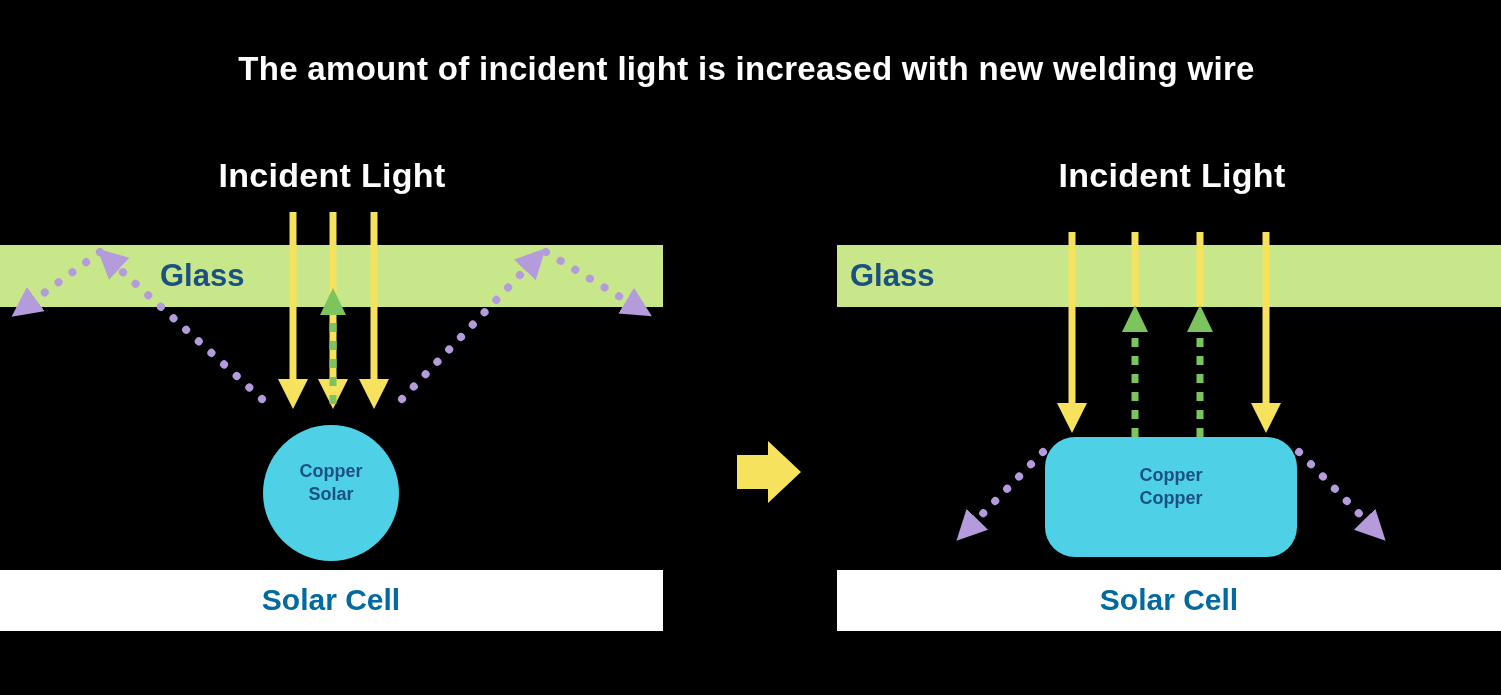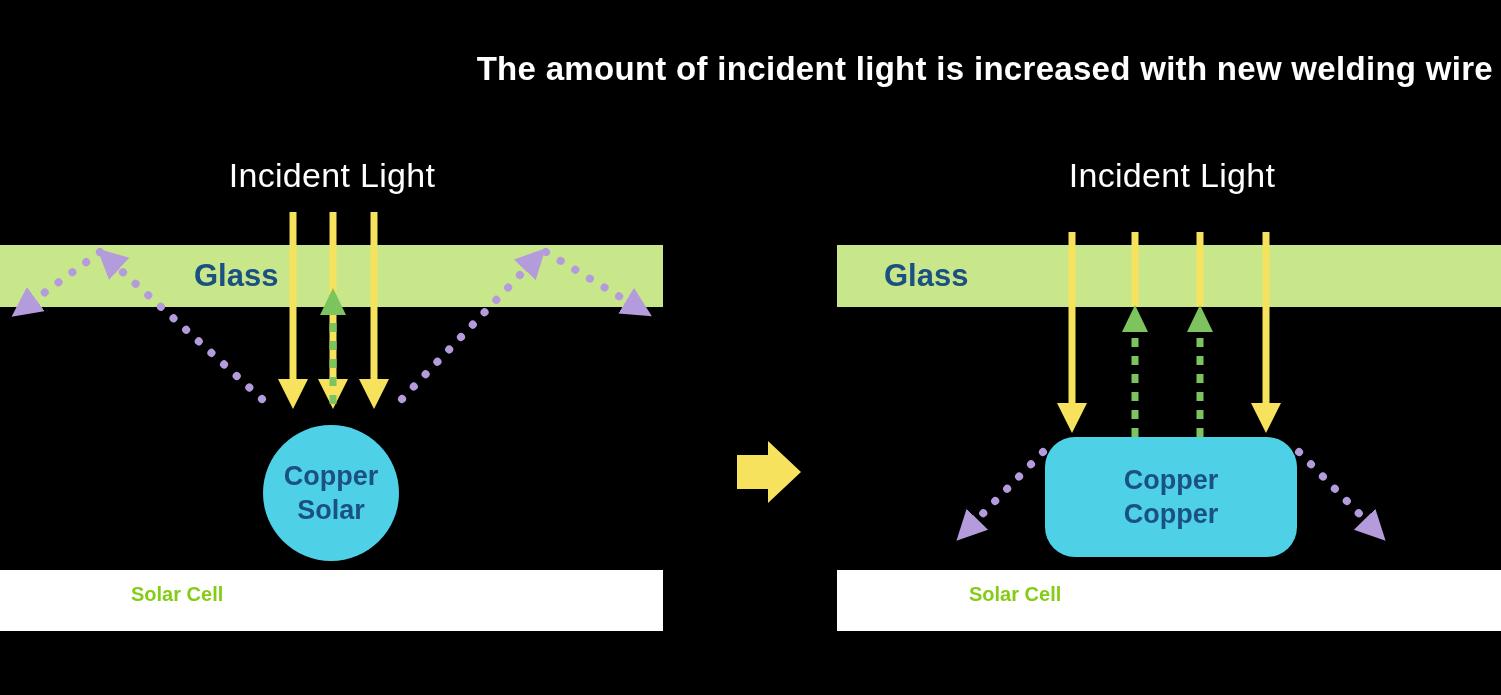--- a/index.html
+++ b/index.html
@@ -5,52 +5,52 @@
   html,body{margin:0;padding:0;background:#000;}
   #canvas{
     position:relative;
     width:1501px;height:695px;
     background:#000000;
     font-family:"Liberation Sans","DejaVu Sans",sans-serif;
     overflow:hidden;
   }
   .title{
     position:absolute;left:0;top:50px;width:1493px;
-    text-align:right;color:#ffffff;
+    text-align:center;color:#ffffff;
     font-size:33px;font-weight:800;letter-spacing:.3px;
   }
   .incident-label{
     position:absolute;top:156px;width:400px;text-align:center;
-    color:#ffffff;font-size:34px;font-weight:400;letter-spacing:.3px;
+    color:#ffffff;font-size:34px;font-weight:700;letter-spacing:.3px;
   }
   .glass-band{
     position:absolute;top:245px;height:62px;background:#c8e68a;z-index:1;
   }
   .glass-label{
     position:absolute;top:258px;color:#1b5082;
-    font-size:31px;font-weight:700;z-index:3;margin-left:34px;
+    font-size:31px;font-weight:700;z-index:3;
   }
   .solar-cell{
     position:absolute;top:570px;height:61px;background:#ffffff;z-index:1;
   }
   .solar-label{
-    position:absolute;top:583px;width:400px;
-    color:#84cc16;font-size:20px;font-weight:700;z-index:3;
+    position:absolute;top:583px;width:400px;text-align:center;
+    color:#0369a1;font-size:30px;font-weight:700;z-index:3;
   }
   .copper-wire{
     position:absolute;left:263px;top:425px;width:136px;height:136px;
     border-radius:50%;background:#4ed1e6;z-index:1;
   }
   .copper-ribbon{
     position:absolute;left:1045px;top:437px;width:252px;height:120px;
     border-radius:30px;background:#4ed1e6;z-index:1;
   }
   .copper-label{
     position:absolute;width:200px;text-align:center;color:#1b5082;
-    font-size:27px;font-weight:700;line-height:1.25;z-index:3;
+    font-size:18px;font-weight:700;line-height:1.25;z-index:3;
   }
   #arrow-layer{
     position:absolute;left:0;top:0;width:1501px;height:695px;
     z-index:2;pointer-events:none;
   }
 </style>
 </head>
 <body>
 
 <div id="canvas">

